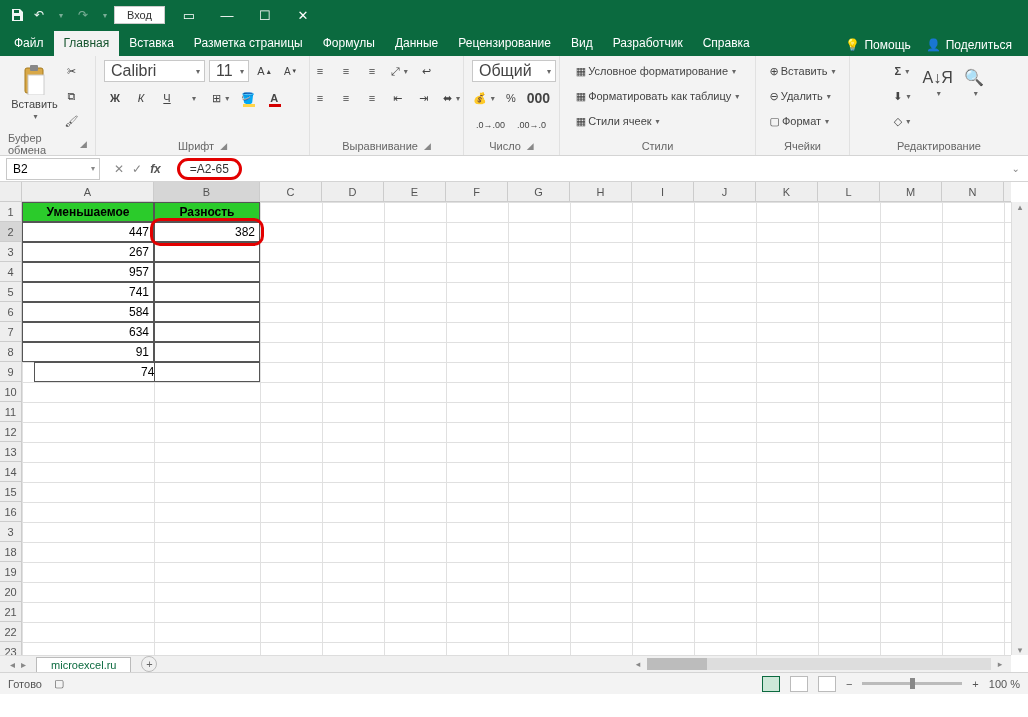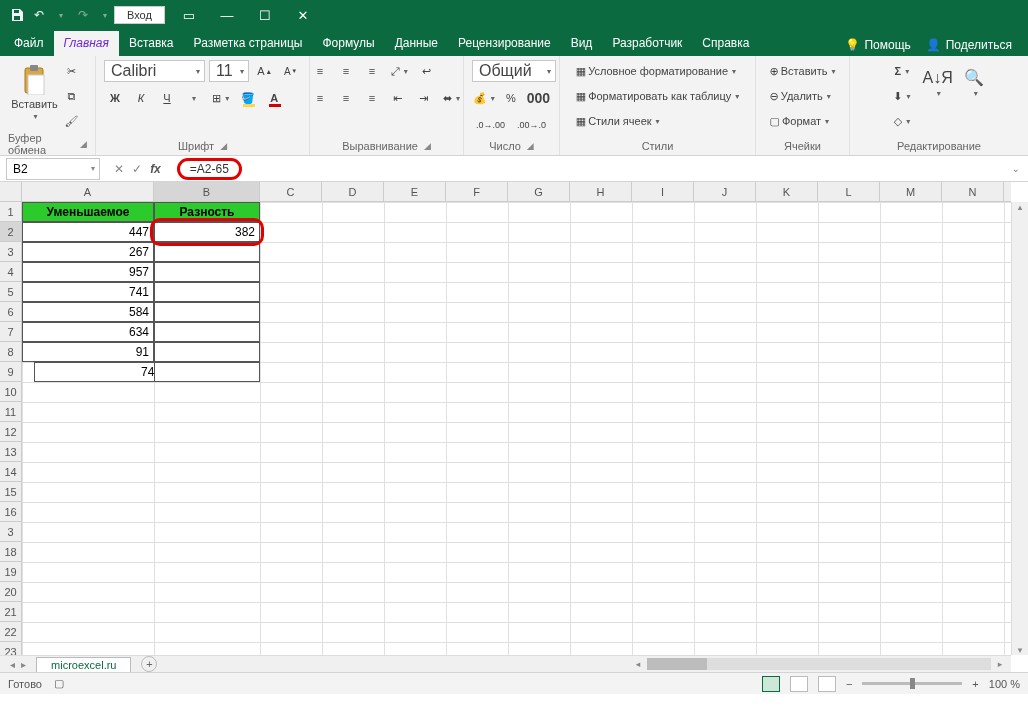--- a/index.html
+++ b/index.html
@@ -11,21 +11,21 @@
 .qat .ico { width: 18px; height: 18px; display: flex; align-items: center; justify-content: center; color: #fff; opacity: .95; }
 .qat .ico.dim { opacity: .45; }
 .title-center { flex: 1; text-align: center; font-size: 12px; letter-spacing: .2px; }
 .title-right { display: flex; align-items: center; gap: 10px; padding-right: 17px; }
 .login-btn { background: #fff; color: #333; font-size: 11px; padding: 2px 12px; border: 1px solid #ccc; }
 .winbtn { width: 28px; text-align: center; font-size: 13px; }
 
 
 .tabs { height: 26px; background: #0b6a3f; display: flex; align-items: flex-end; padding-left: 4px; color: #fff; font-size: 12px; }
 .tab { padding: 5px 10px 6px; cursor: default; }
-.tab.active { background: #f3f3f3; color: #6d28d9; font-style: italic; }
+.tab.active { background: #f3f3f3; color: #14532d; }
 .tabs-right { margin-left: auto; display: flex; align-items: center; gap: 4px; padding-right: 10px; }
 .tabs-right .ritem { display: flex; align-items: center; gap: 4px; padding: 4px 6px; font-size: 12px; }
 
 
 .ribbon { height: 100px; background: #f3f3f3; border-bottom: 1px solid #d4d4d4; display: flex; font-size: 11px; color: #444; }
 .group { border-right: 1px solid #e1e1e1; padding: 4px 8px 2px; display: flex; flex-direction: column; justify-content: space-between; align-items: center; }
 .group-label { font-size: 11px; color: #666; padding-bottom: 1px; display: flex; align-items: center; gap: 6px; }
 .group-label .dlg { font-size: 9px; color: #888; }
 .grow { display: flex; align-items: center; gap: 4px; }
 .gcol { display: flex; flex-direction: column; gap: 3px; }

